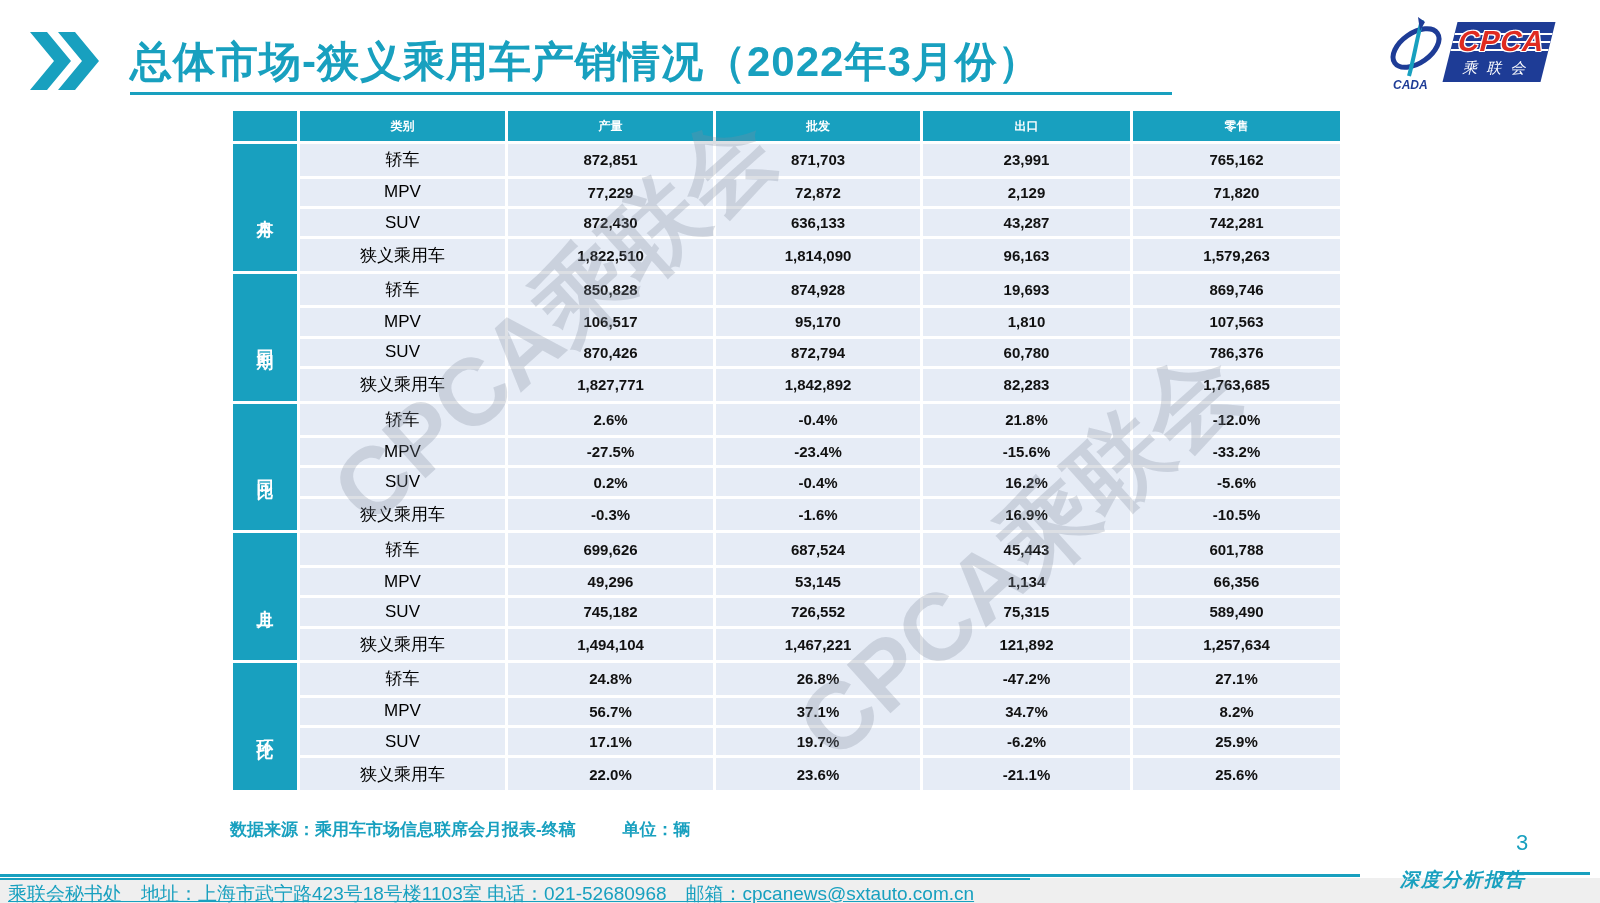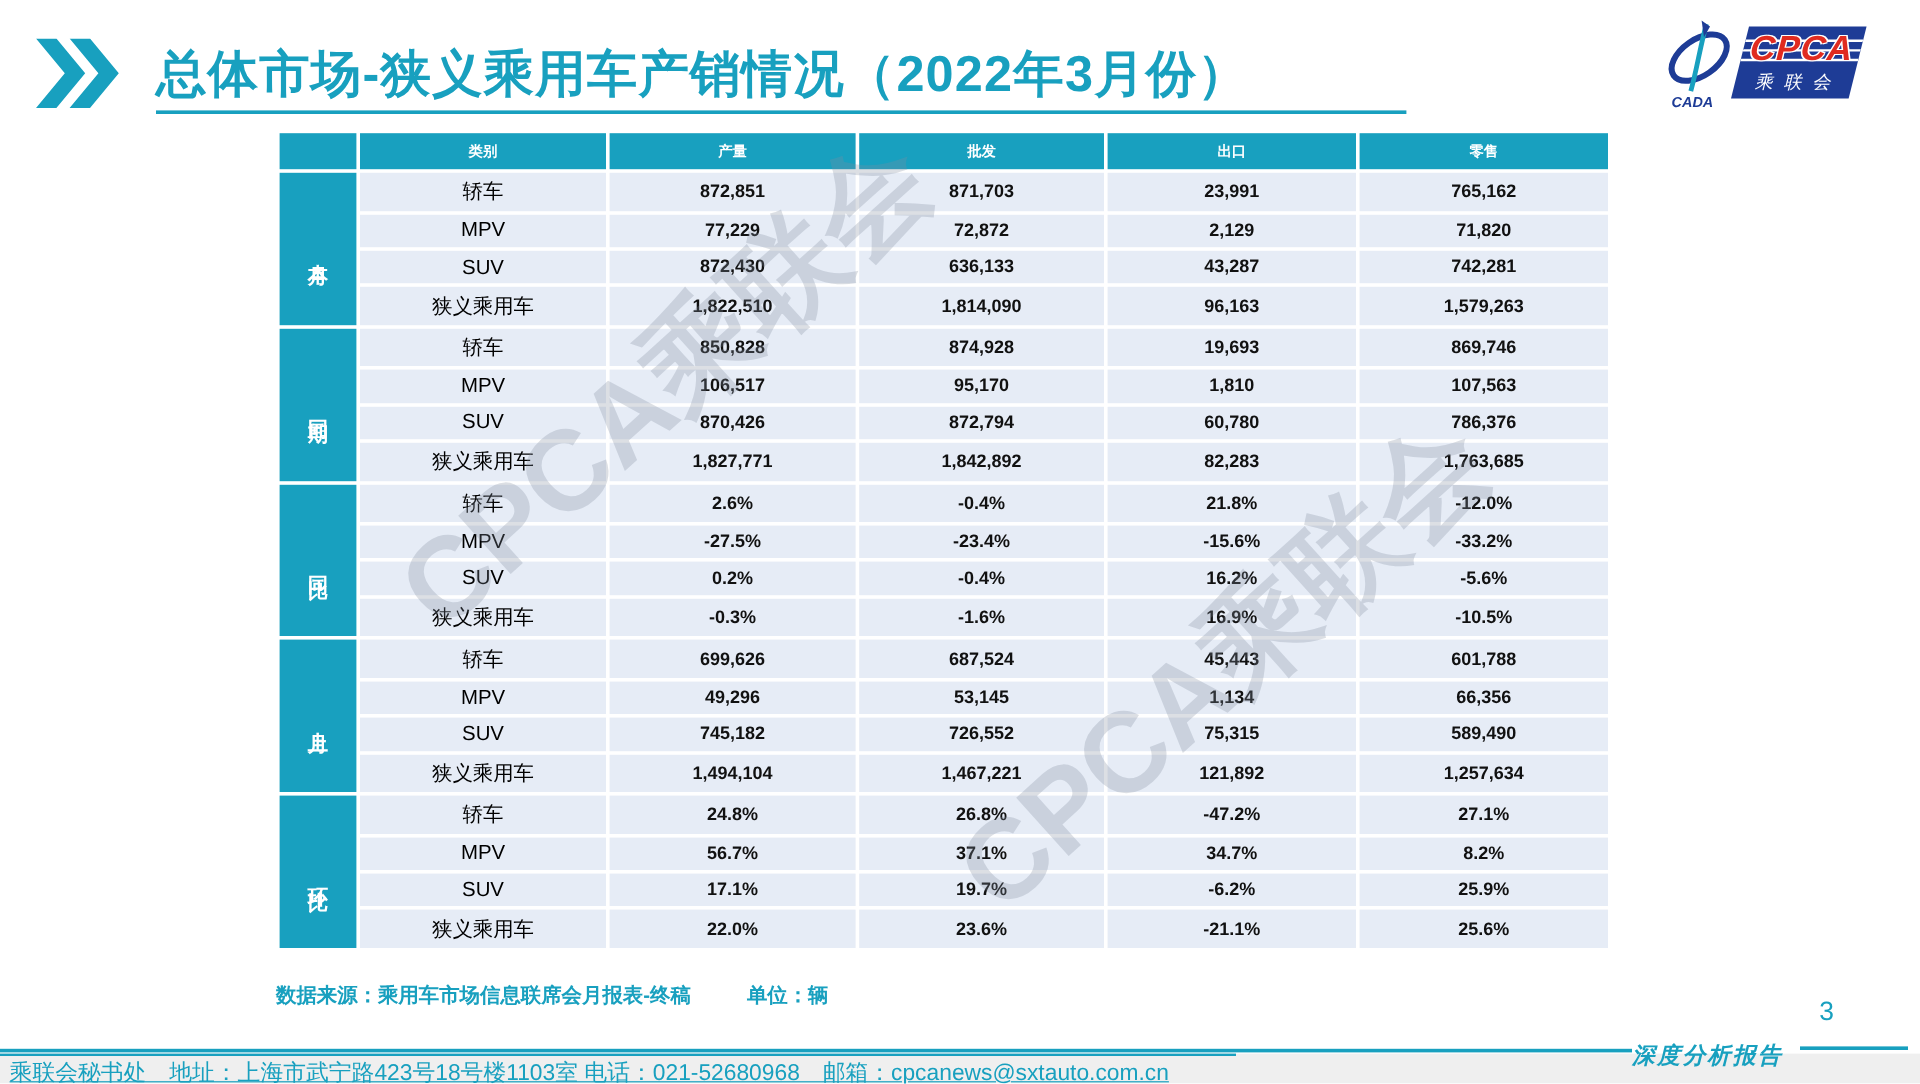--- a/index.html
+++ b/index.html
@@ -56,21 +56,21 @@
   
   .source-note{
     position:absolute;left:230px;top:818px;font-size:17px;font-weight:bold;
     color:#18A0BF;white-space:nowrap;
   }
   .source-note .unit{margin-left:42px;}
   
   .footer-rule-long{position:absolute;left:0;top:874px;width:1360px;height:3px;background:#18A0BF;}
   .footer-rule-sub{position:absolute;left:0;top:878px;width:1030px;height:2px;background:#18A0BF;}
   .report-label{
-    position:absolute;left:1360px;top:867px;font-size:19px;color:#18A0BF;
+    position:absolute;left:1400px;top:867px;font-size:19px;color:#18A0BF;
     font-family:Liberation Sans, sans-serif;font-style:italic;font-weight:bold;
     letter-spacing:2px;white-space:nowrap;
   }
   .footer-rule-short{position:absolute;left:1500px;top:872px;width:90px;height:3px;background:#18A0BF;}
   .page-number{position:absolute;left:1516px;top:830px;font-size:22px;color:#18A0BF;}
   .address-bar{position:absolute;left:0;top:878px;width:1600px;height:25px;background:#EFEFEF;}
   .address-text{position:absolute;left:8px;top:881px;font-size:19px;color:#18A0BF;white-space:nowrap;text-decoration:underline;}
 </style>
 </head>
 <body>

